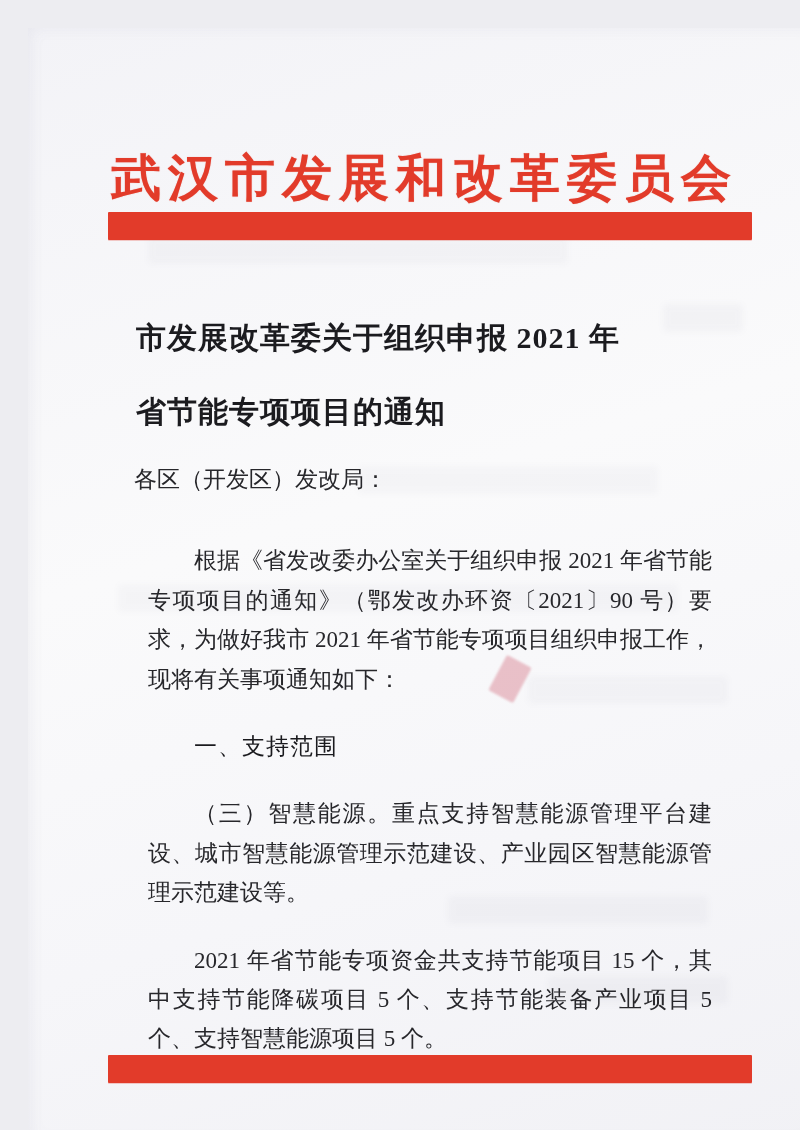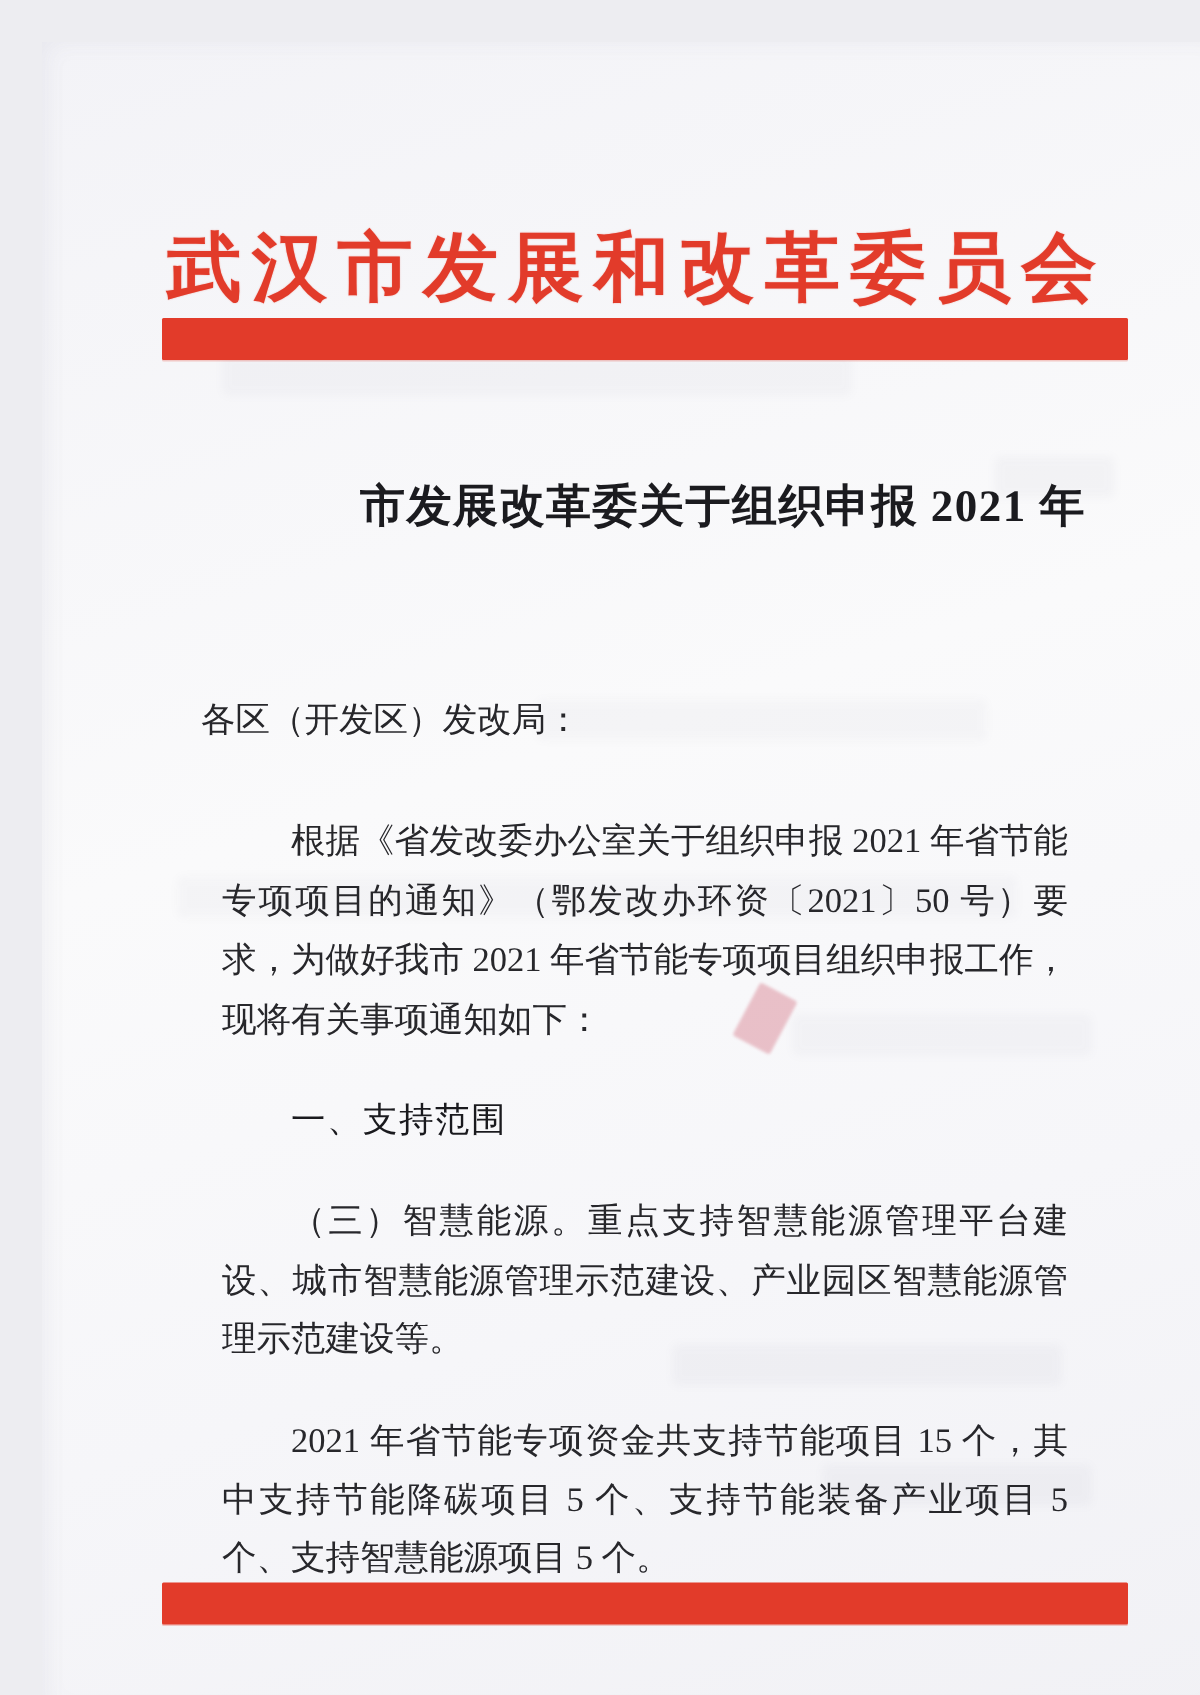--- a/index.html
+++ b/index.html
@@ -41,21 +41,21 @@
     left:80px;width:644px;height:4px;
     background:var(--red);
     border-radius:1px;
     box-shadow:0 1px 0 rgba(226,59,42,.25);
   }
   .rule-top{top:184px;}
   .rule-bottom{top:1027px;}
   .doc-title{
     position:absolute;
     top:259px;left:80px;width:644px;
-    text-align:right;
+    text-align:left;
     font-size:30px;
     font-weight:700;
     color:#1b1b1f;
     line-height:46px;
     letter-spacing:1px;
   }
   .doc-body{
     position:absolute;
     top:404px;left:78px;width:648px;
     font-size:23px;
@@ -112,26 +112,27 @@
   <div class="ghost g5"></div>
   <div class="ghost g6"></div>
   <div class="ghost g7"></div>
 
   <div class="letterhead">武汉市发展和改革委员会</div>
 
   <div class="rule rule-top"></div>
 
   <div class="doc-title">
     <div>市发展改革委关于组织申报 2021 年</div>
+    <div>省节能专项项目的通知</div>
   </div>
 
   <div class="doc-body">
     <p class="salutation">各区（开发区）发改局：</p>
     <div id="paragraphs">
-        <p class="normal">根据《省发改委办公室关于组织申报 2021 年省节能专项项目的通知》（鄂发改办环资〔2021〕50 号）要求，为做好我市 2021 年省节能专项项目组织申报工作，现将有关事项通知如下：</p>
+        <p class="normal">根据《省发改委办公室关于组织申报 2021 年省节能专项项目的通知》（鄂发改办环资〔2021〕90 号）要求，为做好我市 2021 年省节能专项项目组织申报工作，现将有关事项通知如下：</p>
         <p class="heading">一、支持范围</p>
         <p class="normal">（三）智慧能源。重点支持智慧能源管理平台建设、城市智慧能源管理示范建设、产业园区智慧能源管理示范建设等。</p>
         <p class="normal">2021 年省节能专项资金共支持节能项目 15 个，其中支持节能降碳项目 5 个、支持节能装备产业项目 5 个、支持智慧能源项目 5 个。</p>
       </div>
   </div>
 
   <div class="ink-mark"></div>
 
   <div class="rule rule-bottom"></div>
 

